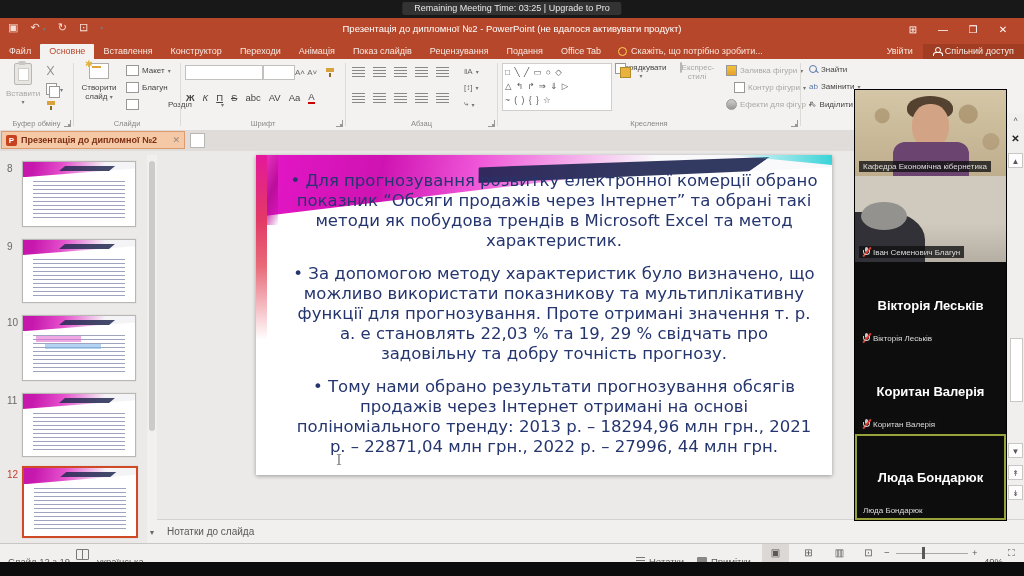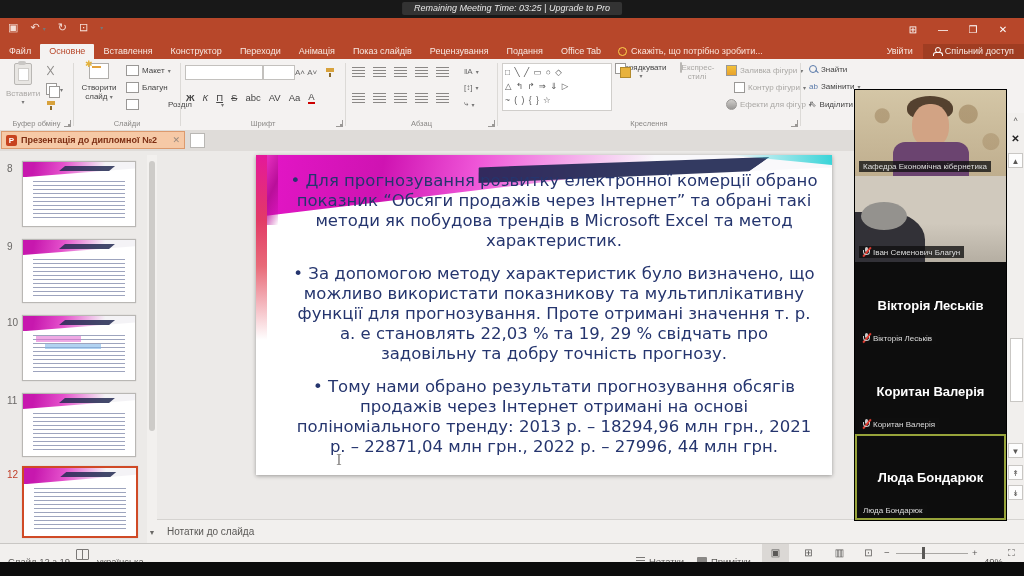--- a/index.html
+++ b/index.html
@@ -3,21 +3,21 @@
 <meta charset="utf-8">
 <style>
   html,body{margin:0;padding:0;width:1024px;height:576px;overflow:hidden;background:#000;
     font-family:"Liberation Sans",sans-serif;-webkit-font-smoothing:antialiased;}
   .abs{position:absolute;}
   #stage{position:relative;width:1024px;height:576px;background:#161616;}
 
   
   #topstrip{left:0;top:0;width:1024px;height:18px;background:#181818;}
   #meetpill{left:50%;top:2px;transform:translateX(-50%);background:#333;color:#e8e8e8;
-    font-size:9px;line-height:13px;padding:0 12px;border-radius:2px;white-space:nowrap;font-style:italic;}
+    font-size:9px;line-height:13px;padding:0 12px;border-radius:2px;white-space:nowrap;}
 
   
   #titlebar{left:0;top:18px;width:1024px;height:24px;background:#b7472a;color:#fff;}
   .qat{left:8px;top:3px;display:flex;gap:12px;font-size:11px;color:#f5ded6;align-items:center;}
   .qat span{cursor:default;}
   #apptitle{left:0;top:5px;width:100%;text-align:center;font-size:9.5px;color:#fff;}
   .winctl{right:6px;top:0;display:flex;height:24px;align-items:center;gap:0;color:#fff;}
   .winctl span{width:30px;text-align:center;font-size:10px;line-height:24px;}
 
   
@@ -184,20 +184,21 @@
   </div>
 
   <div class="abs" id="titlebar">
     <div class="abs qat">
       <span>▣</span>
       <span>↶ <span class="caret">▾</span></span>
       <span>↻</span>
       <span>⊡</span>
       <span class="caret">▾</span>
     </div>
+    <div class="abs" id="apptitle">Презентація до дипломної №2 - PowerPoint (не вдалося активувати продукт)</div>
     <div class="abs winctl">
       <span>⊞</span>
       <span>—</span>
       <span>❐</span>
       <span>✕</span>
     </div>
   </div>
 
   <div class="abs" id="tabrow">
     <span class="tab">Файл</span>

